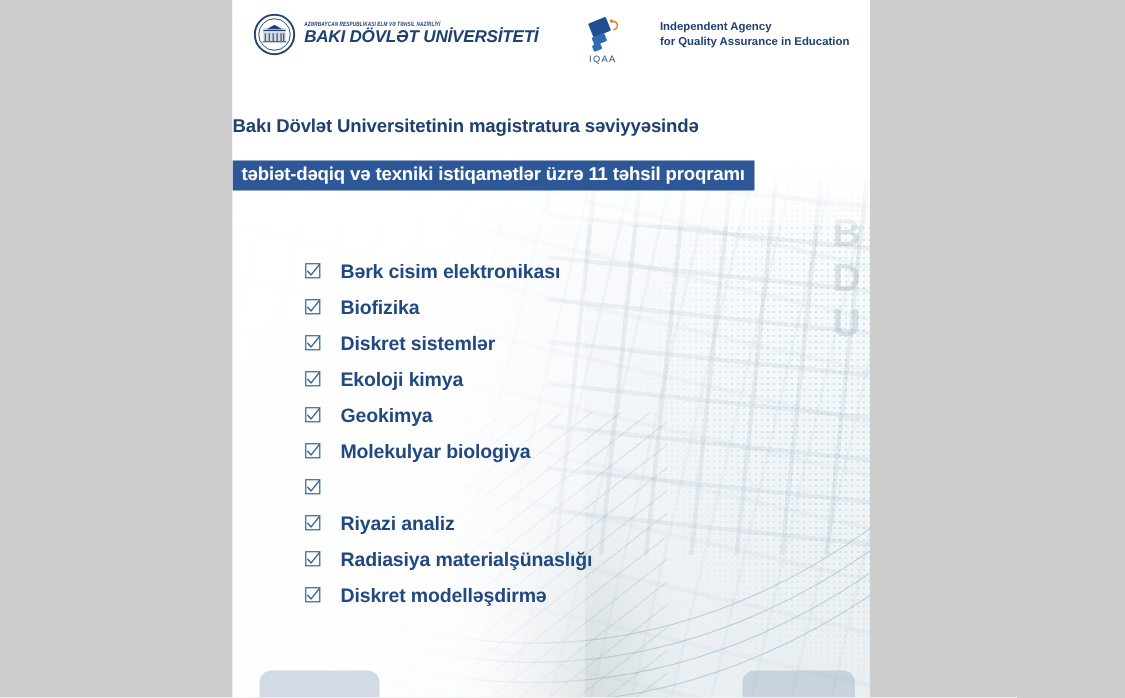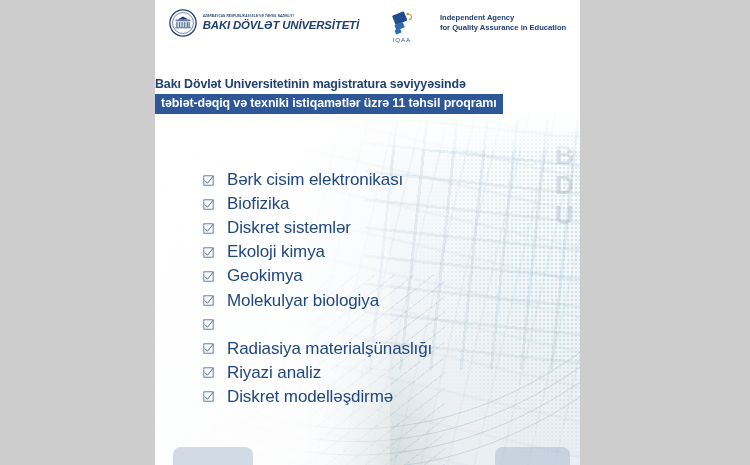--- a/index.html
+++ b/index.html
@@ -201,43 +201,43 @@
   }
   .hl-band {
     display: inline-block;
     background: #2d5796;
     color: #ffffff;
     font-size: 12.4px;
     font-weight: bold;
     letter-spacing: -0.1px;
     line-height: 17px;
     padding: 1px 6px 2px 6px;
-    margin: 1px 0;
+    margin: 14px 0;
     white-space: nowrap;
   }
 
   
   .list {
     position: absolute;
     left: 48px;
     top: 168px;
     z-index: 6;
     display: flex;
     flex-direction: column;
   }
   .list-item {
     display: flex;
     align-items: center;
     height: 24.1px;
     gap: 13px;
   }
   .chk { width: 11px; height: 11px; flex: 0 0 11px; display: block; }
   .li-label {
-    font-size: 17px;
-    font-weight: normal;
+    font-size: 13px;
+    font-weight: bold;
     color: #21487f;
     letter-spacing: -0.1px;
     white-space: nowrap;
   }
 </style>
 </head>
 <body>
 
 <div class="screen">
 
@@ -374,29 +374,29 @@
           <rect x="1.2" y="1.2" width="13.6" height="13.6" fill="none" stroke="#3b68a6" stroke-width="1.2"></rect>
           <path d="M3 8.5 L6.4 12 L14.5 2" fill="none" stroke="#3b68a6" stroke-width="1.4" stroke-linecap="round" stroke-linejoin="round"></path>
         </svg>
       </div>
 
       <div class="list-item">
         <svg class="chk" viewBox="0 0 16 16">
           <rect x="1.2" y="1.2" width="13.6" height="13.6" fill="none" stroke="#3b68a6" stroke-width="1.2"></rect>
           <path d="M3 8.5 L6.4 12 L14.5 2" fill="none" stroke="#3b68a6" stroke-width="1.4" stroke-linecap="round" stroke-linejoin="round"></path>
         </svg>
+        <span class="li-label">Riyazi analiz</span>
+      </div>
+
+      <div class="list-item">
+        <svg class="chk" viewBox="0 0 16 16">
+          <rect x="1.2" y="1.2" width="13.6" height="13.6" fill="none" stroke="#3b68a6" stroke-width="1.2"></rect>
+          <path d="M3 8.5 L6.4 12 L14.5 2" fill="none" stroke="#3b68a6" stroke-width="1.4" stroke-linecap="round" stroke-linejoin="round"></path>
+        </svg>
         <span class="li-label">Radiasiya materialşünaslığı</span>
-      </div>
-
-      <div class="list-item">
-        <svg class="chk" viewBox="0 0 16 16">
-          <rect x="1.2" y="1.2" width="13.6" height="13.6" fill="none" stroke="#3b68a6" stroke-width="1.2"></rect>
-          <path d="M3 8.5 L6.4 12 L14.5 2" fill="none" stroke="#3b68a6" stroke-width="1.4" stroke-linecap="round" stroke-linejoin="round"></path>
-        </svg>
-        <span class="li-label">Riyazi analiz</span>
       </div>
 
       <div class="list-item">
         <svg class="chk" viewBox="0 0 16 16">
           <rect x="1.2" y="1.2" width="13.6" height="13.6" fill="none" stroke="#3b68a6" stroke-width="1.2"></rect>
           <path d="M3 8.5 L6.4 12 L14.5 2" fill="none" stroke="#3b68a6" stroke-width="1.4" stroke-linecap="round" stroke-linejoin="round"></path>
         </svg>
         <span class="li-label">Diskret modelləşdirmə</span>
       </div>
 

